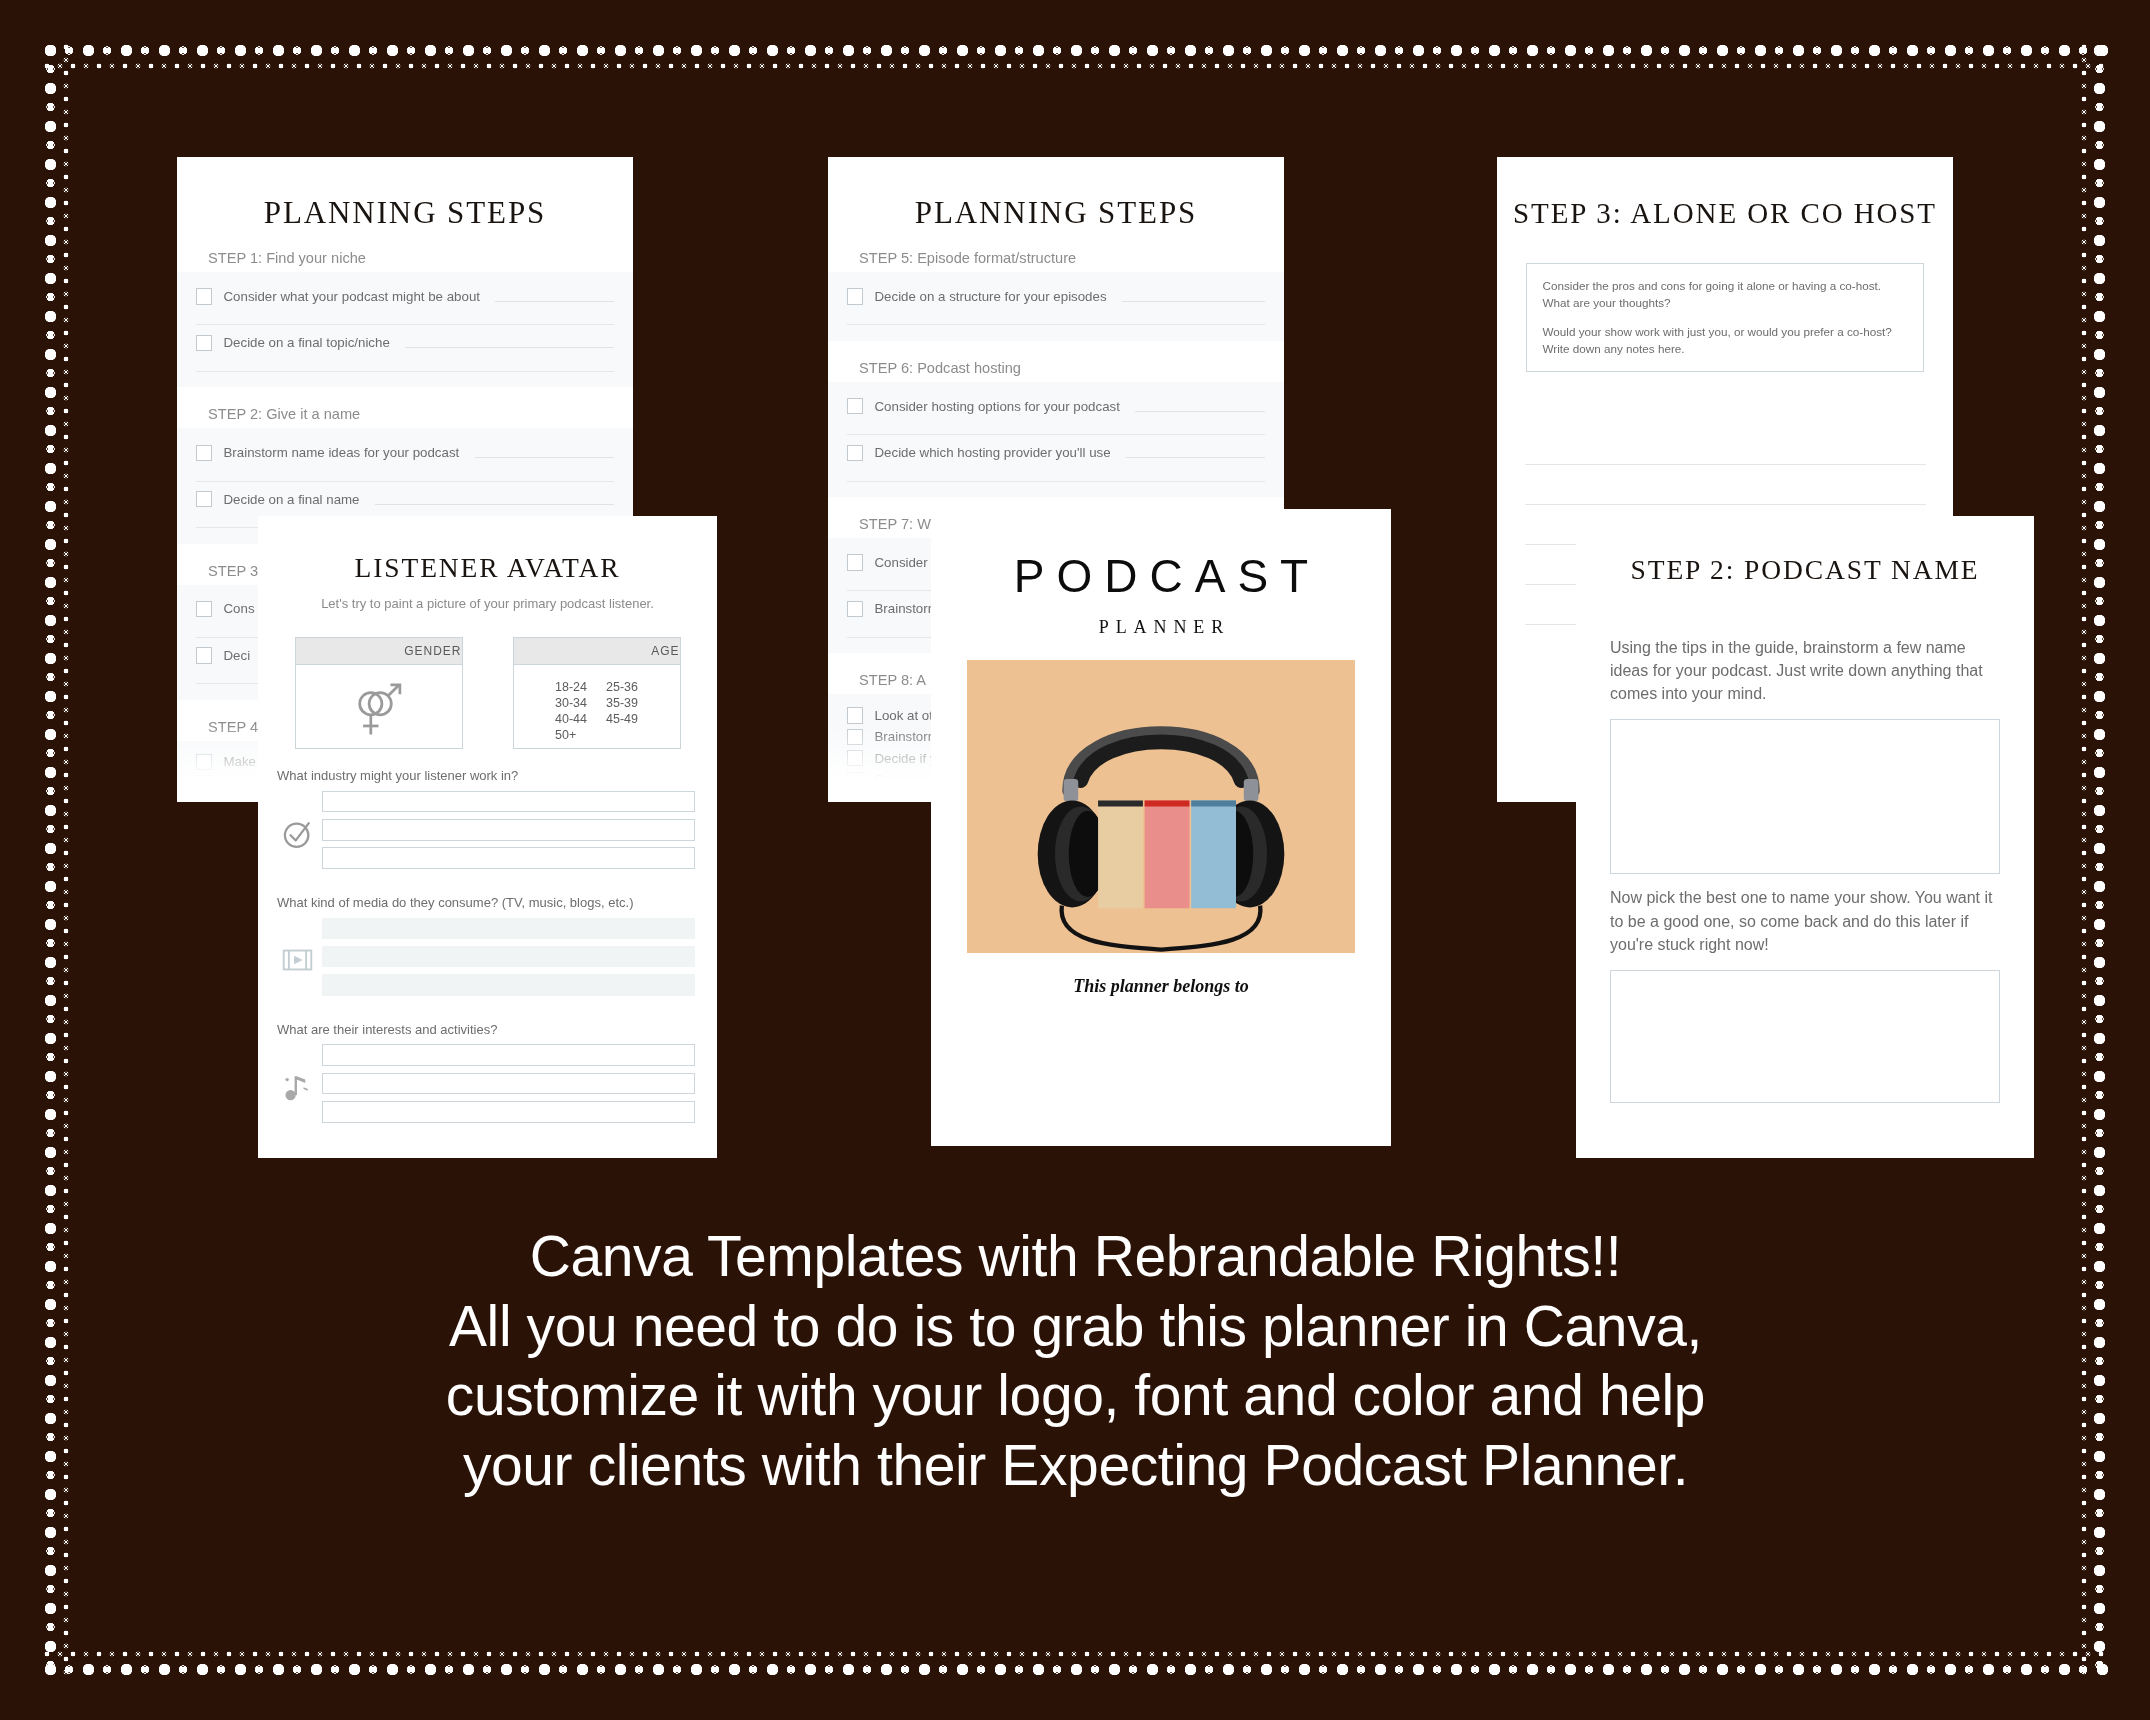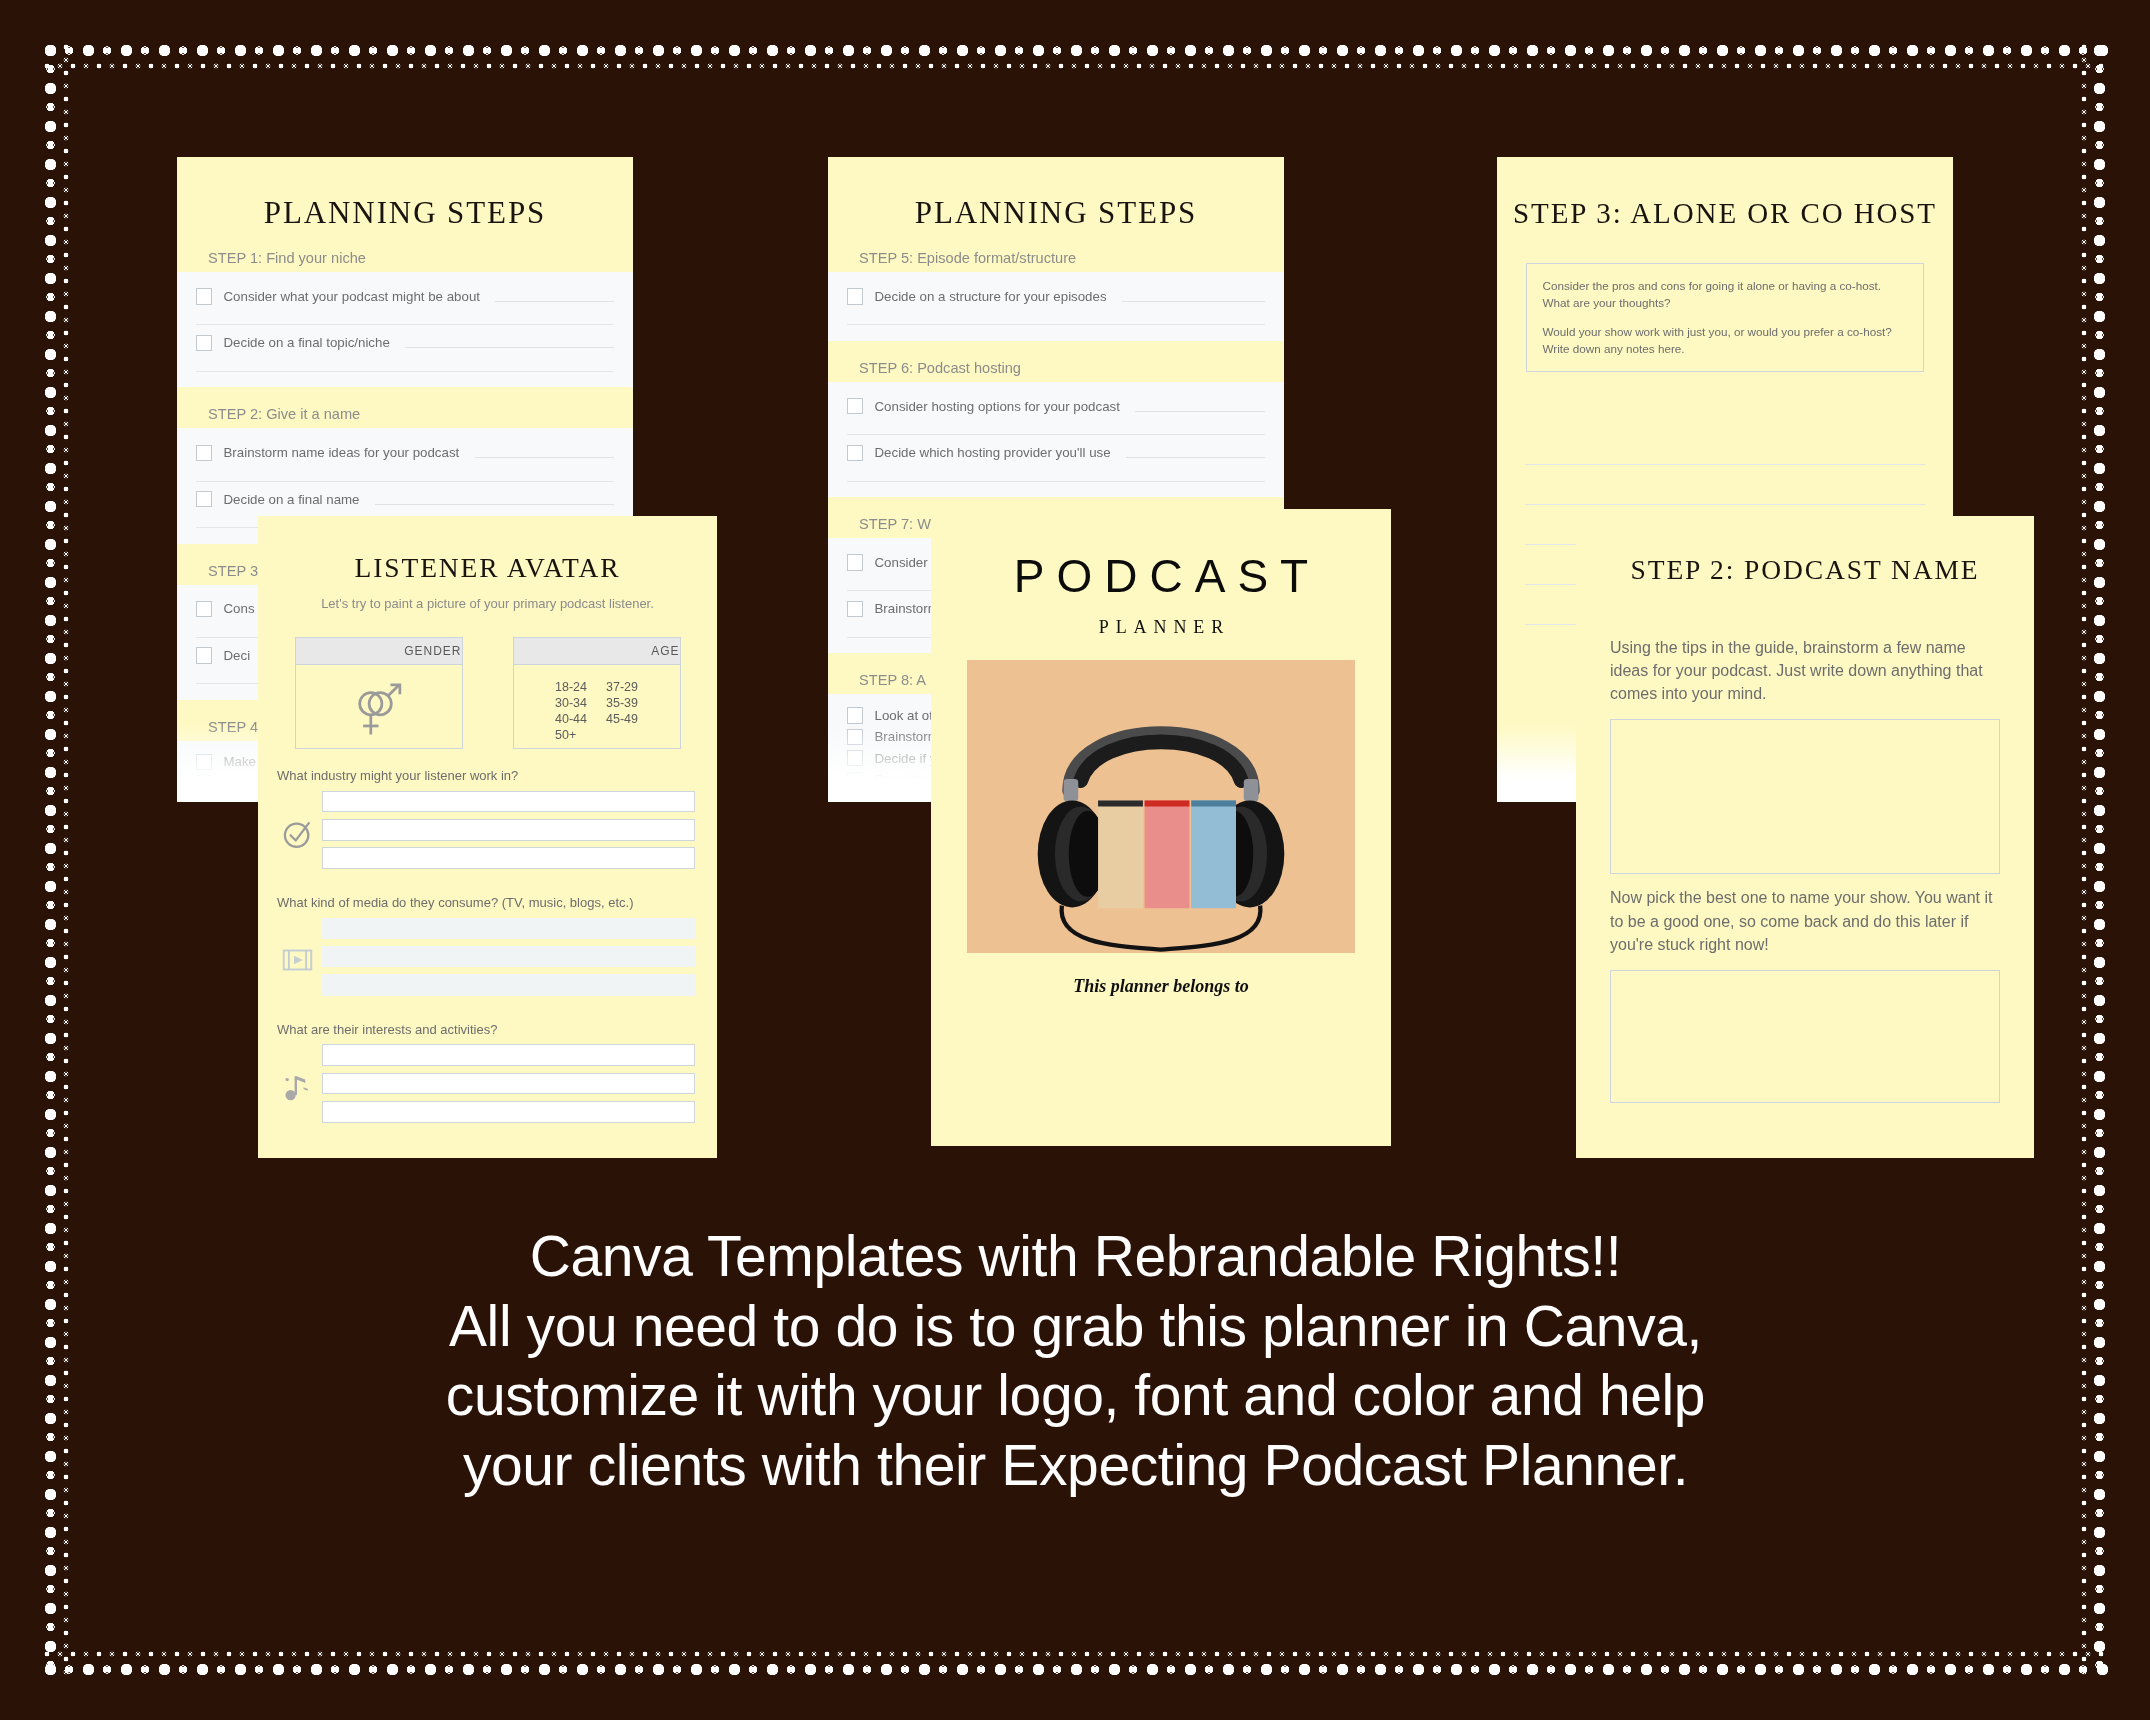--- a/index.html
+++ b/index.html
@@ -57,21 +57,21 @@
   .band-small-v {
     background-image:
       radial-gradient(circle at 6px 6px, #fff 0 2.2px, transparent 2.6px),
       radial-gradient(circle at 6px 19px, #fff 0 1.4px, transparent 1.6px, #fff 1.6px 2.3px, transparent 2.6px);
     background-size: 12px 26px;
   }
 
   
   .page {
     position: absolute;
-    background: #fef9c3;
+    background: #ffffff;
     overflow: hidden;
   }
   .page.fade::after {
     content: "";
     position: absolute;
     left: 0; right: 0; bottom: 0;
     height: 77px;
     background: linear-gradient(to bottom, rgba(255,255,255,0), #ffffff 70%);
     pointer-events: none;
   }
@@ -460,21 +460,21 @@
             <line x1="13" y1="57" x2="31" y2="57"></line>
           </svg>
         </div>
       </div>
     </div>
     <div class="la-table">
       <div class="la-th">AGE</div>
       <div class="la-td">
         <div class="age-grid">
           <span>18-24</span>
-          <span>37-29</span>
+          <span>25-36</span>
           <span>30-34</span>
           <span>35-39</span>
           <span>40-44</span>
           <span>45-49</span>
           <span>50+</span>
         </div>
       </div>
     </div>
   </div>
 

